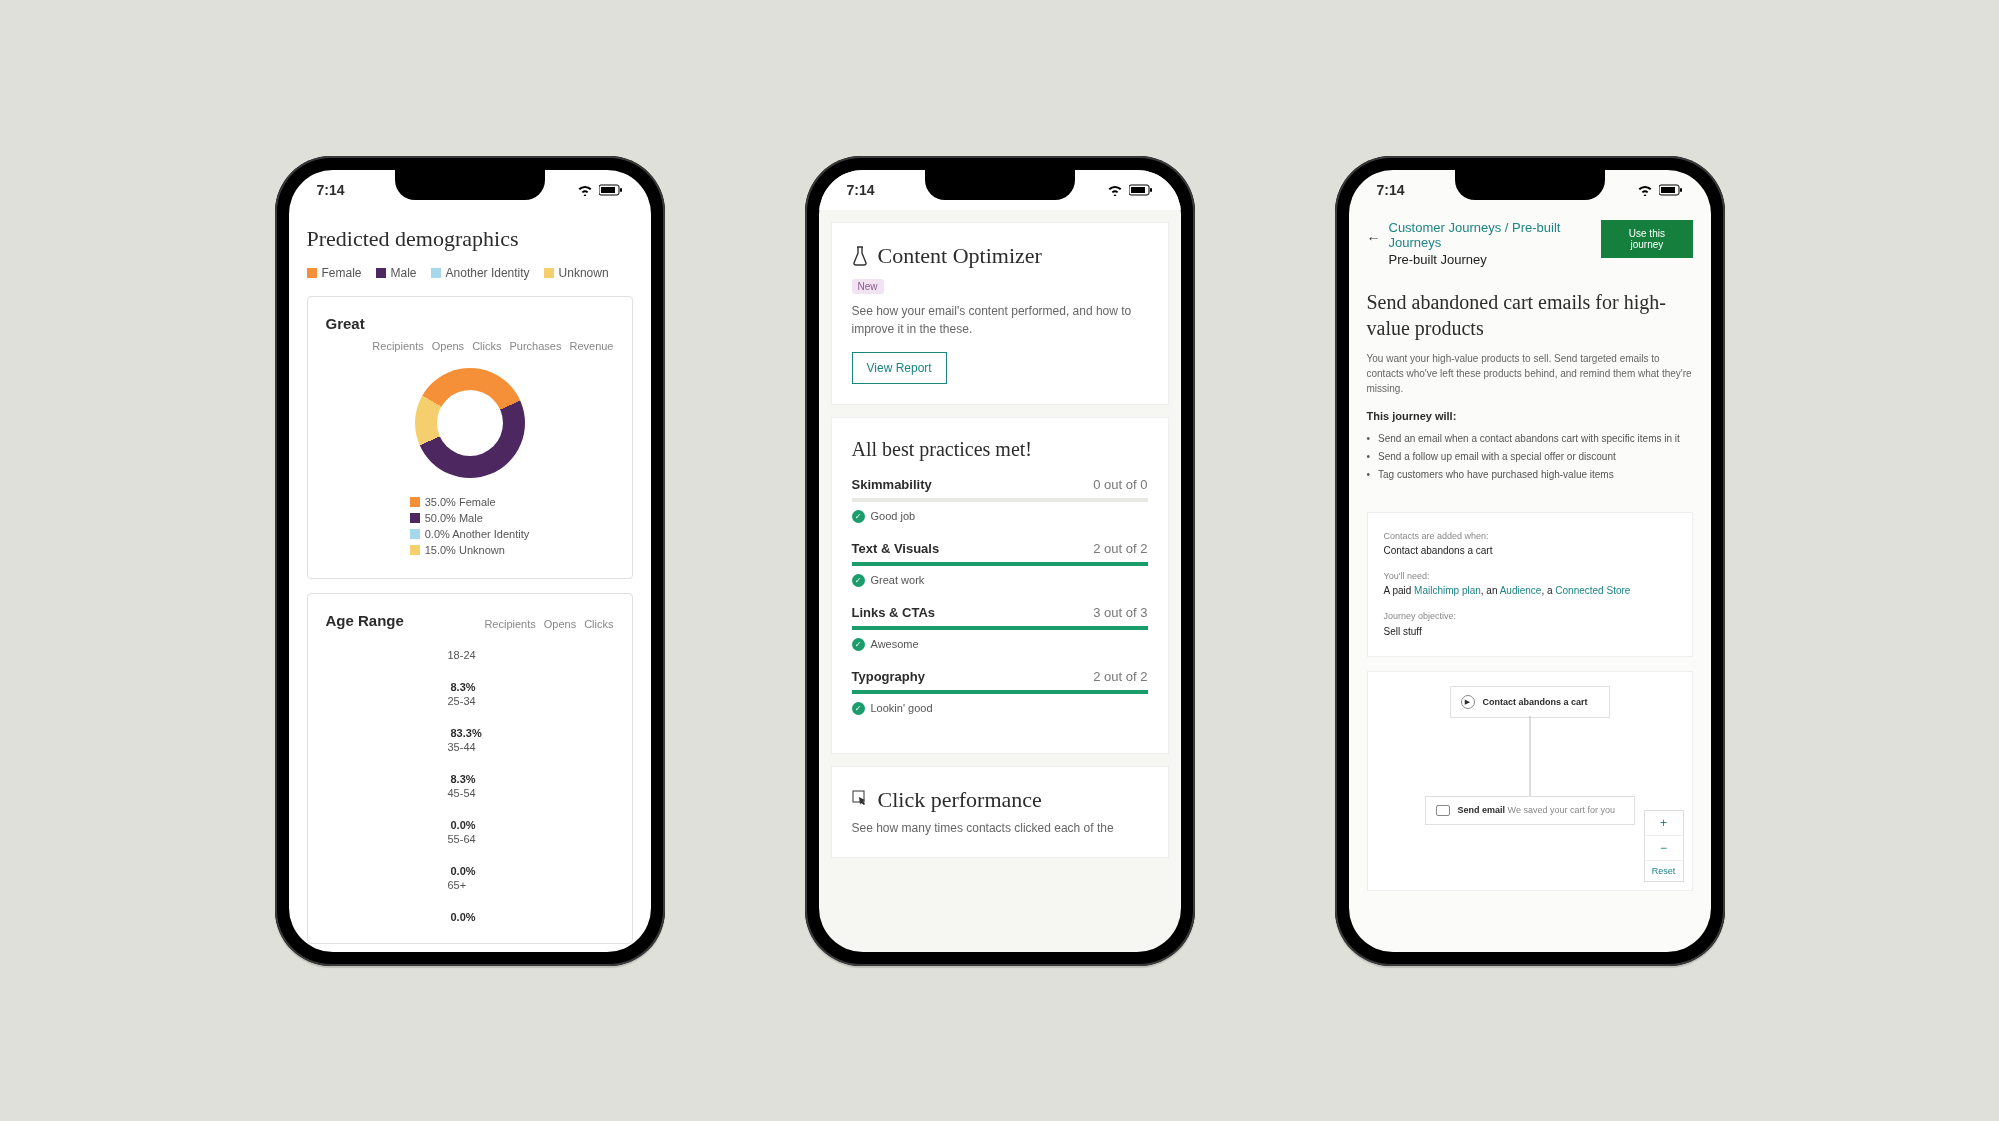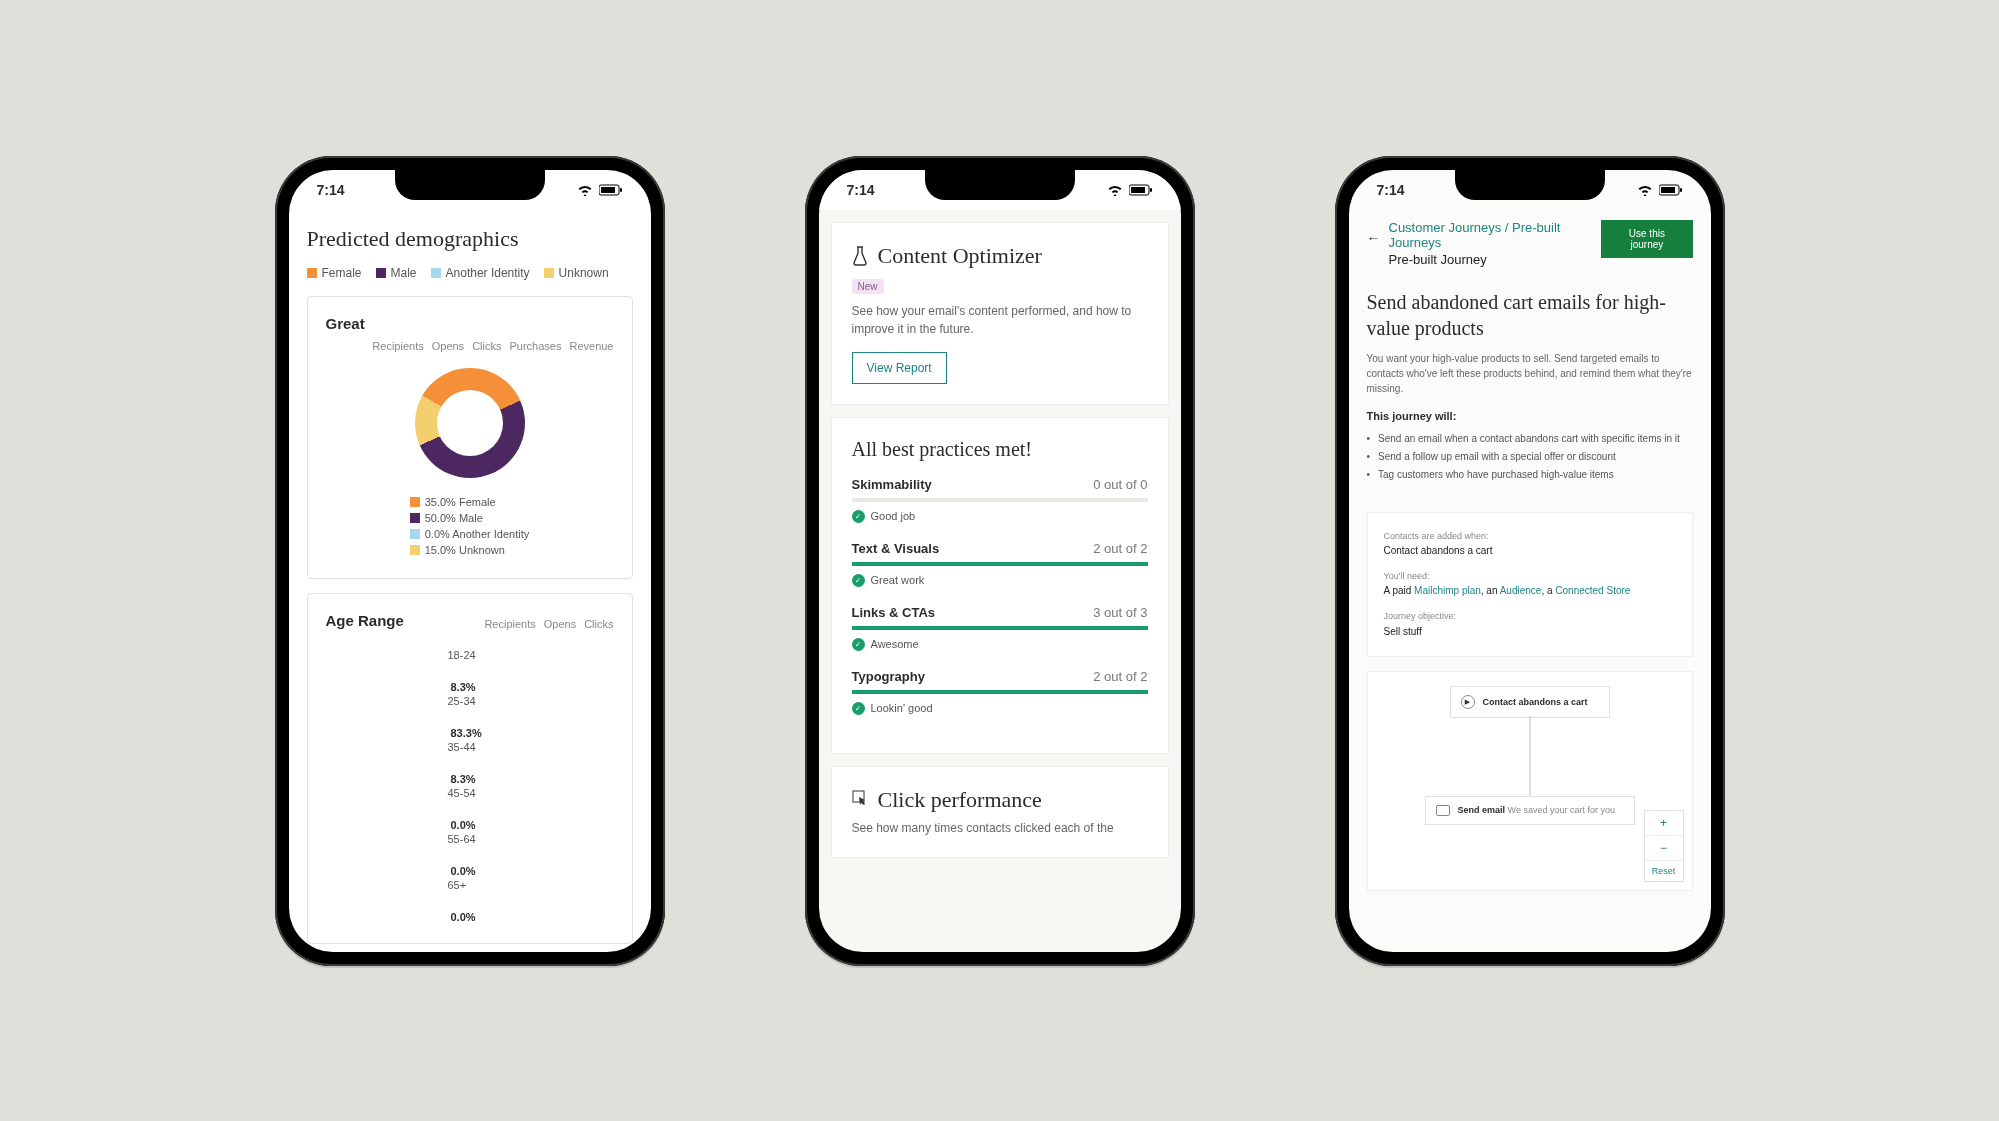--- a/index.html
+++ b/index.html
@@ -284,21 +284,21 @@
     </div>
 
     <div class="p2-card">
       <div class="co-title-row">
         <span class="flask-icon"><svg width="16" height="22" viewBox="0 0 16 22">
               <path d="M5 2h6M6 2v6l-4 10a2 2 0 002 2h8a2 2 0 002-2L10 8V2" fill="none" stroke="#333" stroke-width="1.4"></path>
             </svg></span>
         <span class="co-title">Content Optimizer</span>
       </div>
       <span class="new-badge">New</span>
-      <div class="p2-desc">See how your email's content performed, and how to improve it in the future.</div>
+      <div class="p2-desc">See how your email's content performed, and how to improve it in the these.</div>
       <button class="outline-btn">View Report</button>
     </div>
 
     <div class="p2-card">
       <div class="bp-title">All best practices met!</div>
       <div id="bp-rows">
           <div class="bp-row">
             <div class="bp-head">
               <span class="bp-name">Skimmability</span>
               <span class="bp-score">0 out of 0</span>

